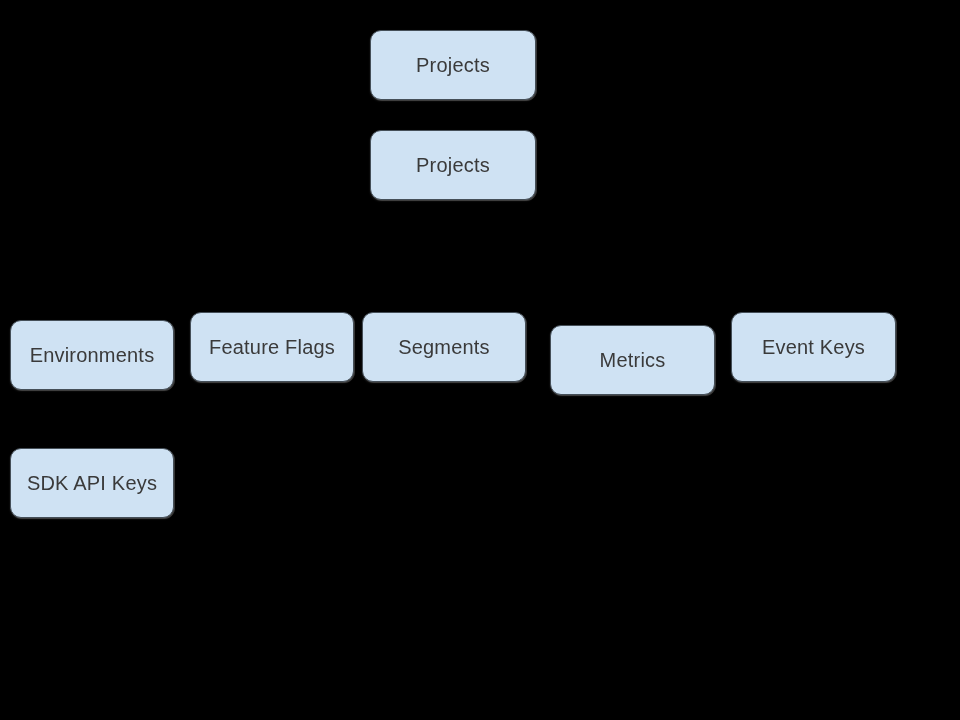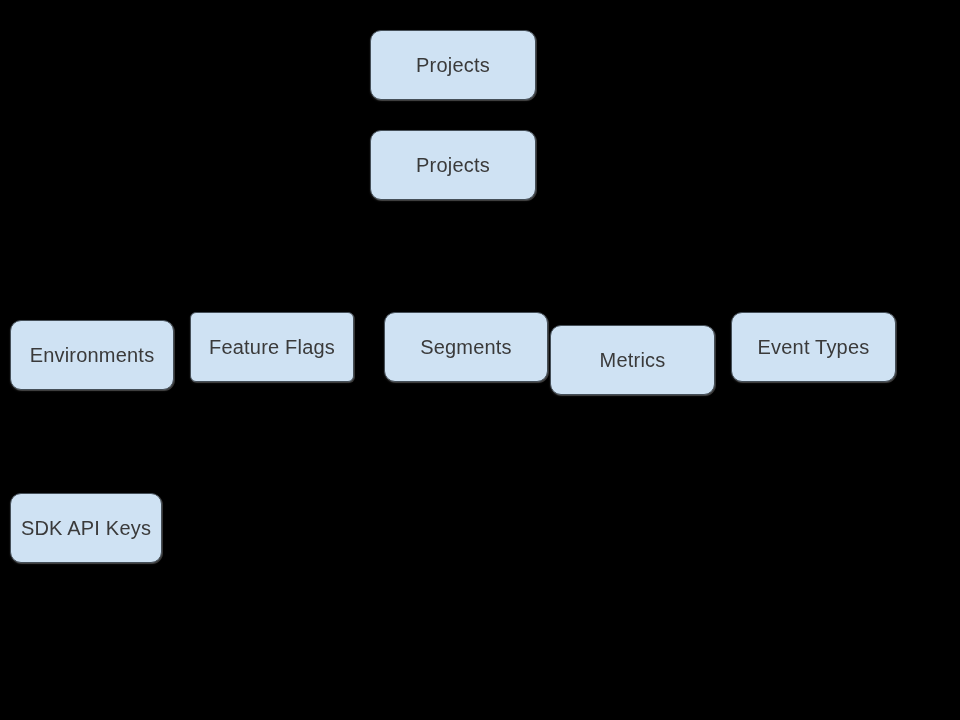--- a/index.html
+++ b/index.html
@@ -31,25 +31,25 @@
   .node .label {
     color: var(--node-text, #3a3a3a);
     font-size: 20px;
     line-height: 1;
     white-space: nowrap;
     letter-spacing: 0.2px;
   }
   .n-account      { left: 370px; top: 30px;  width: 166px; }
   .n-projects     { left: 370px; top: 130px; width: 166px; }
   .n-environments { left: 10px;  top: 312px; width: 164px; margin-top: 8px; }
-  .n-feature-flags{ left: 190px; top: 312px; width: 164px; border-radius: 6px; }
-  .n-segments     { left: 384px; top: 312px; width: 164px; }
+  .n-feature-flags{ left: 190px; top: 312px; width: 164px; }
+  .n-segments     { left: 362px; top: 312px; width: 164px; }
   .n-metrics      { left: 550px; top: 312px; width: 165px; margin-top: 13px; }
   .n-event-types  { left: 731px; top: 312px; width: 165px; }
-  .n-sdk-api-keys { left: 10px;  top: 448px; width: 152px; margin-top: 45px; }
+  .n-sdk-api-keys { left: 10px;  top: 448px; width: 164px; }
 </style>
 </head>
 <body>
 
 <div class="stage">
 
   <div class="node n-account">
     <span class="label">Projects</span>
   </div>
 
@@ -67,20 +67,20 @@
 
   <div class="node n-segments">
     <span class="label">Segments</span>
   </div>
 
   <div class="node n-metrics">
     <span class="label">Metrics</span>
   </div>
 
   <div class="node n-event-types">
-    <span class="label">Event Types</span>
+    <span class="label">Event Keys</span>
   </div>
 
   <div class="node n-sdk-api-keys">
     <span class="label">SDK API Keys</span>
   </div>
 
 </div>
 
 </body></html>

